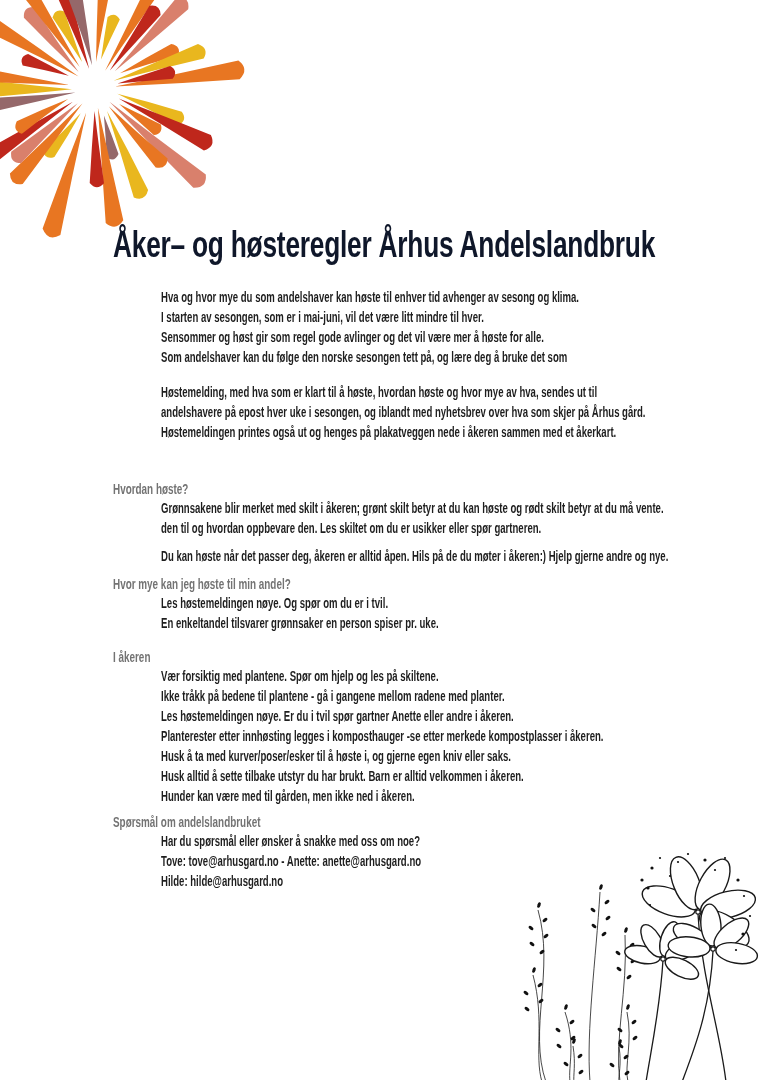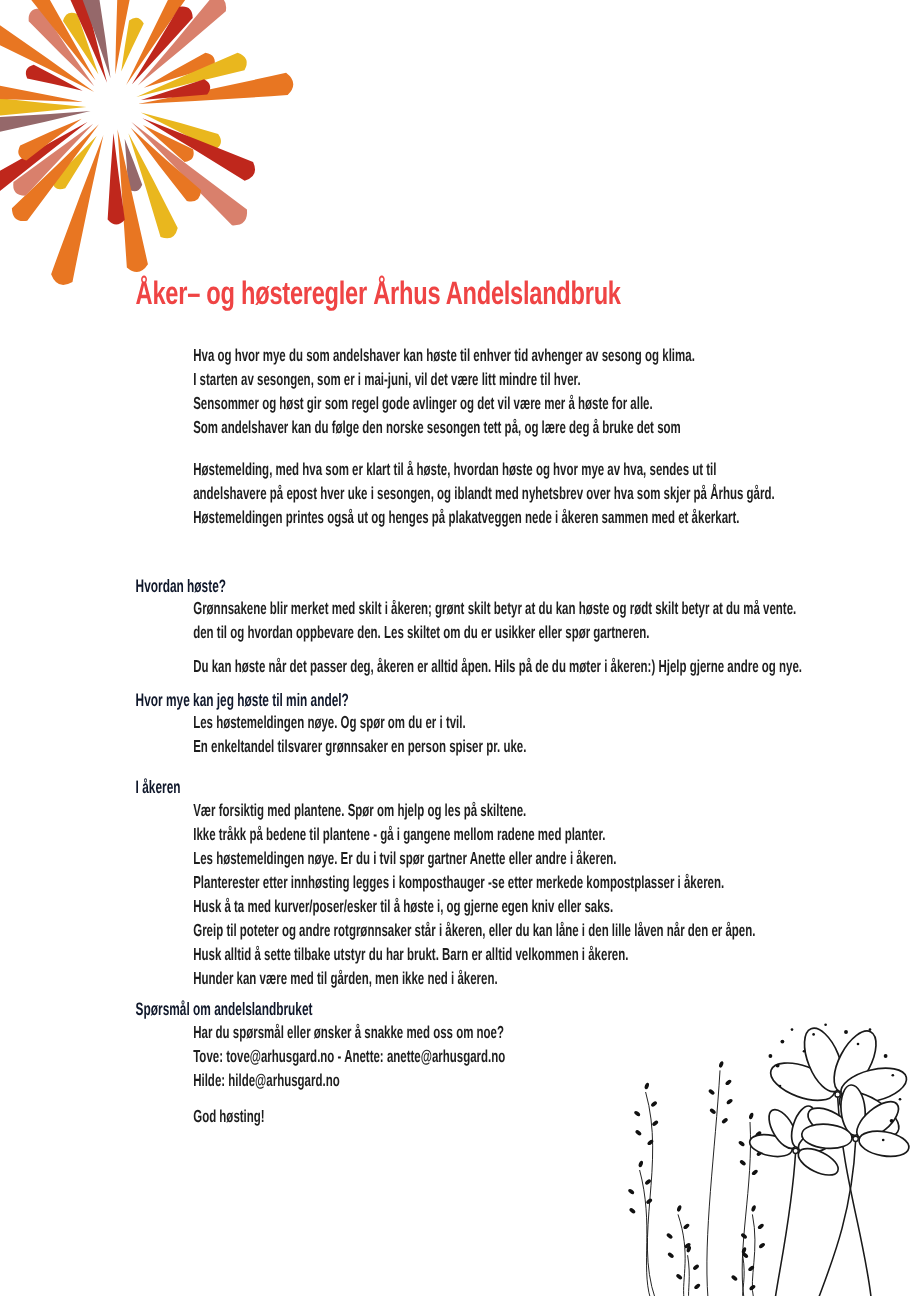--- a/index.html
+++ b/index.html
@@ -15,27 +15,27 @@
   .burst-wrap { position: absolute; left: -105px; top: -112px; width: 400px; height: 400px; }
 
   .flowers-wrap { position: absolute; right: 0; bottom: 0; width: 264px; height: 230px; }
 
   .content {
     position: absolute; left: 113px; top: 229px; width: 620px;
     color: #1e1e1e;
   }
   .cond { display:inline-block; transform: scaleX(0.66); transform-origin: 0 50%; white-space: nowrap; }
   .page-title {
-    font-size: 27px; line-height: 31px; font-weight: 700; color: #ef4444;
+    font-size: 36px; line-height: 31px; font-weight: 700; color: #0f172a;
     margin: 0 0 29px 0; letter-spacing: -0.3px; white-space: nowrap;
   }
   .page-title .cond { transform: scaleX(0.73); }
   .para { margin: 0; }
   .line { height: 20px; font-size: 14.5px; font-weight: 700; letter-spacing: 0px; padding-left: 48px; }
-  .heading { height: 20px; font-size: 15px; font-weight: 700; color:#0f172a; }
+  .heading { height: 20px; font-size: 15px; font-weight: 700; color:#737373; }
   .mt-mail { margin-top: 15px; }
   .mt-s0 { margin-top: 36px; }
   .mt-s1 { margin-top: 8px; }
   .mt-s2 { margin-top: 7px; }
   .mt-s3 { margin-top: 13px; }
   .mt-s4 { margin-top: 5px; }
   .mt-close { margin-top: 10px; }
 </style>
 </head>
 <body>
@@ -114,35 +114,31 @@
       <div class="line"><span class="cond">En enkeltandel tilsvarer grønnsaker en person spiser pr. uke.</span></div>
     </div>
 
     <div class="para mt-s3">
       <div class="heading"><span class="cond">I åkeren</span></div>
       <div class="line"><span class="cond">Vær forsiktig med plantene. Spør om hjelp og les på skiltene.</span></div>
       <div class="line"><span class="cond">Ikke tråkk på bedene til plantene - gå i gangene mellom radene med planter.</span></div>
       <div class="line"><span class="cond">Les høstemeldingen nøye. Er du i tvil spør gartner Anette eller andre i åkeren.</span></div>
       <div class="line"><span class="cond">Planterester etter innhøsting legges i komposthauger -se etter merkede kompostplasser i åkeren.</span></div>
       <div class="line"><span class="cond">Husk å ta med kurver/poser/esker til å høste i, og gjerne egen kniv eller saks.</span></div>
-      <div class="line"><span class="cond">Greip til poteter og andre rotgrønnsaker står i åkeren, eller du kan låne i den lille låven når den er åpen.</span></div>
       <div class="line"><span class="cond">Husk alltid å sette tilbake utstyr du har brukt. Barn er alltid velkommen i åkeren.</span></div>
       <div class="line"><span class="cond">Hunder kan være med til gården, men ikke ned i åkeren.</span></div>
     </div>
 
     <div class="para mt-s4">
       <div class="heading"><span class="cond">Spørsmål om andelslandbruket</span></div>
       <div class="line"><span class="cond">Har du spørsmål eller ønsker å snakke med oss om noe?</span></div>
       <div class="line"><span class="cond">Tove: tove@arhusgard.no - Anette: anette@arhusgard.no</span></div>
       <div class="line"><span class="cond">Hilde: hilde@arhusgard.no</span></div>
     </div>
 
-    <div class="para mt-close">
-      <div class="line"><span class="cond">God høsting!</span></div>
-    </div>
 
   </div>
 
   <div class="flowers-wrap">
     <svg id="flowers" width="264" height="230" viewBox="0 0 264 230">
         <path d="M198,64 C202,130 220,180 226,232" fill="none" stroke="#1a1a1a" stroke-width="1.3"></path>
         <path d="M213,101 C210,160 194,200 182,232" fill="none" stroke="#1a1a1a" stroke-width="1.3"></path>
         <path d="M163,110 C160,160 150,205 146,232" fill="none" stroke="#1a1a1a" stroke-width="1.3"></path>
         <path d="M38,60 C55,120 28,180 46,232" fill="none" stroke="#1a1a1a" stroke-width="0.8"></path>
         <ellipse cx="39" cy="55" rx="2.8" ry="1.6" fill="#111" transform="rotate(-70 39 55)"></ellipse>

